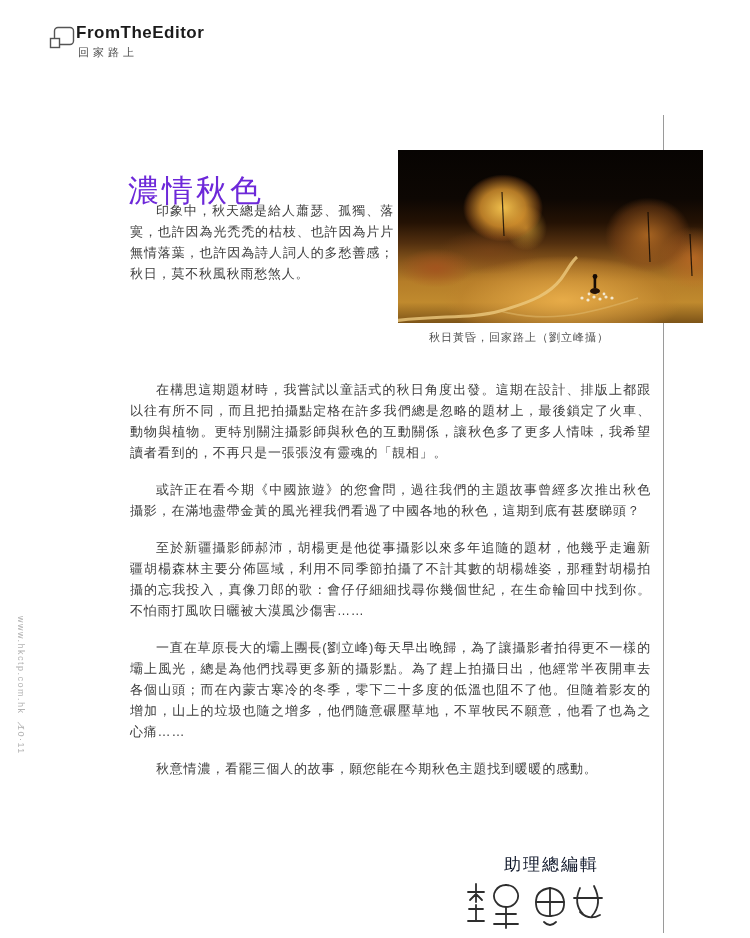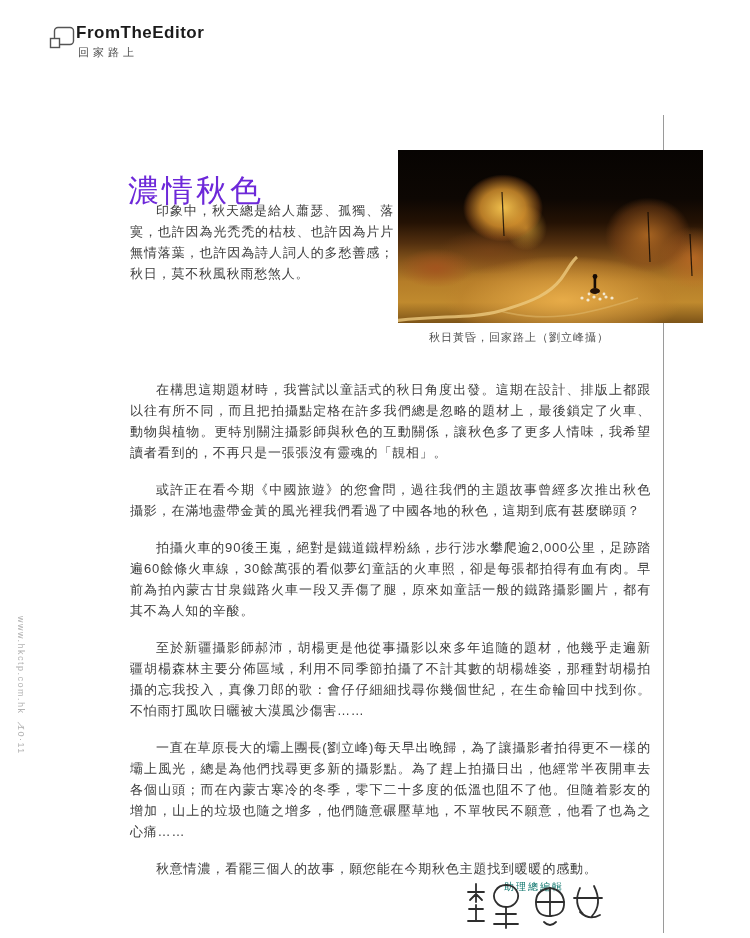--- a/index.html
+++ b/index.html
@@ -35,21 +35,21 @@
       radial-gradient(ellipse 45px 42px at 295px 108px, rgba(195,110,38,.8), rgba(0,0,0,0) 75%),
       radial-gradient(ellipse 50px 26px at 38px 118px, rgba(165,82,30,.85), rgba(0,0,0,0) 75%),
       radial-gradient(ellipse 70px 30px at 92px 102px, rgba(125,68,24,.6), rgba(0,0,0,0) 75%),
       radial-gradient(ellipse 150px 55px at 165px 150px, rgba(235,175,75,.9), rgba(190,130,45,.4) 68%, rgba(0,0,0,0) 80%),
       linear-gradient(to bottom,#070402 0%,#0d0703 28%,#241204 42%,#53300f 54%,#8a581c 65%,#b57d28 76%,#c08a2e 88%,#7d5418 100%);}
   .photo svg{position:absolute;left:0;top:0;}
   .photo-caption{position:absolute;left:399px;top:330px;font-size:11px;color:#4f4f4f;
                  letter-spacing:1px;z-index:3;margin-left:30px;}
 
   
-  .signoff-role{position:absolute;left:504px;top:880px;font-size:10px;color:#0f766e;letter-spacing:2px;}
+  .signoff-role{position:absolute;left:504px;top:853px;font-size:17px;color:#0f172a;letter-spacing:2px;}
   .signature{position:absolute;left:460px;top:876px;}
 </style>
 </head>
 <body>
 
 <div class="page">
 
   <span class="hdr-icon">
     <svg width="26" height="24" viewBox="0 0 26 24">
       <rect x="5.5" y="1.5" width="19" height="17" rx="3.5" fill="#ffffff" stroke="#555555" stroke-width="1.4"></rect>
@@ -93,21 +93,20 @@
           <line x1="250" y1="62" x2="252" y2="112"></line>
         <line x1="292" y1="84" x2="294" y2="126"></line>
       </g>
     </svg>
   </div>
   <div class="photo-caption">秋日黃昏，回家路上（劉立峰攝）</div>
 
   <div class="col-wide">
     <p class="body-p">在構思這期題材時，我嘗試以童話式的秋日角度出發。這期在設計、排版上都跟以往有所不同，而且把拍攝點定格在許多我們總是忽略的題材上，最後鎖定了火車、動物與植物。更特別關注攝影師與秋色的互動關係，讓秋色多了更多人情味，我希望讀者看到的，不再只是一張張沒有靈魂的「靚相」。</p>
     <p class="body-p">或許正在看今期《中國旅遊》的您會問，過往我們的主題故事曾經多次推出秋色攝影，在滿地盡帶金黃的風光裡我們看過了中國各地的秋色，這期到底有甚麼睇頭？</p>
-    <p class="body-p">拍攝火車的90後王嵬，絕對是鐵道鐵桿粉絲，步行涉水攀爬逾2,000公里，足跡踏遍60餘條火車線，30餘萬張的看似夢幻童話的火車照，卻是每張都拍得有血有肉。早前為拍內蒙古甘泉鐵路火車一段又弄傷了腿，原來如童話一般的鐵路攝影圖片，都有其不為人知的辛酸。</p>
     <p class="body-p">至於新疆攝影師郝沛，胡楊更是他從事攝影以來多年追隨的題材，他幾乎走遍新疆胡楊森林主要分佈區域，利用不同季節拍攝了不計其數的胡楊雄姿，那種對胡楊拍攝的忘我投入，真像刀郎的歌：會仔仔細細找尋你幾個世紀，在生命輪回中找到你。不怕雨打風吹日曬被大漠風沙傷害……</p>
     <p class="body-p">一直在草原長大的壩上團長(劉立峰)每天早出晚歸，為了讓攝影者拍得更不一樣的壩上風光，總是為他們找尋更多新的攝影點。為了趕上拍攝日出，他經常半夜開車去各個山頭；而在內蒙古寒冷的冬季，零下二十多度的低溫也阻不了他。但隨着影友的增加，山上的垃圾也隨之增多，他們隨意碾壓草地，不單牧民不願意，他看了也為之心痛……</p>
     <p class="body-p last">秋意情濃，看罷三個人的故事，願您能在今期秋色主題找到暖暖的感動。</p>
   </div>
 
   <div class="signoff-role">助理總編輯</div>
   <div class="signature" title="">
     <svg width="150" height="62" viewBox="0 0 150 62" fill="none" stroke="#2e2e2e" stroke-width="1.8" stroke-linecap="round" stroke-linejoin="round">
 
       <path d="M8,16 H24 M16,8 V26 M10,24 L16,18 M22,24 L16,18"></path>

